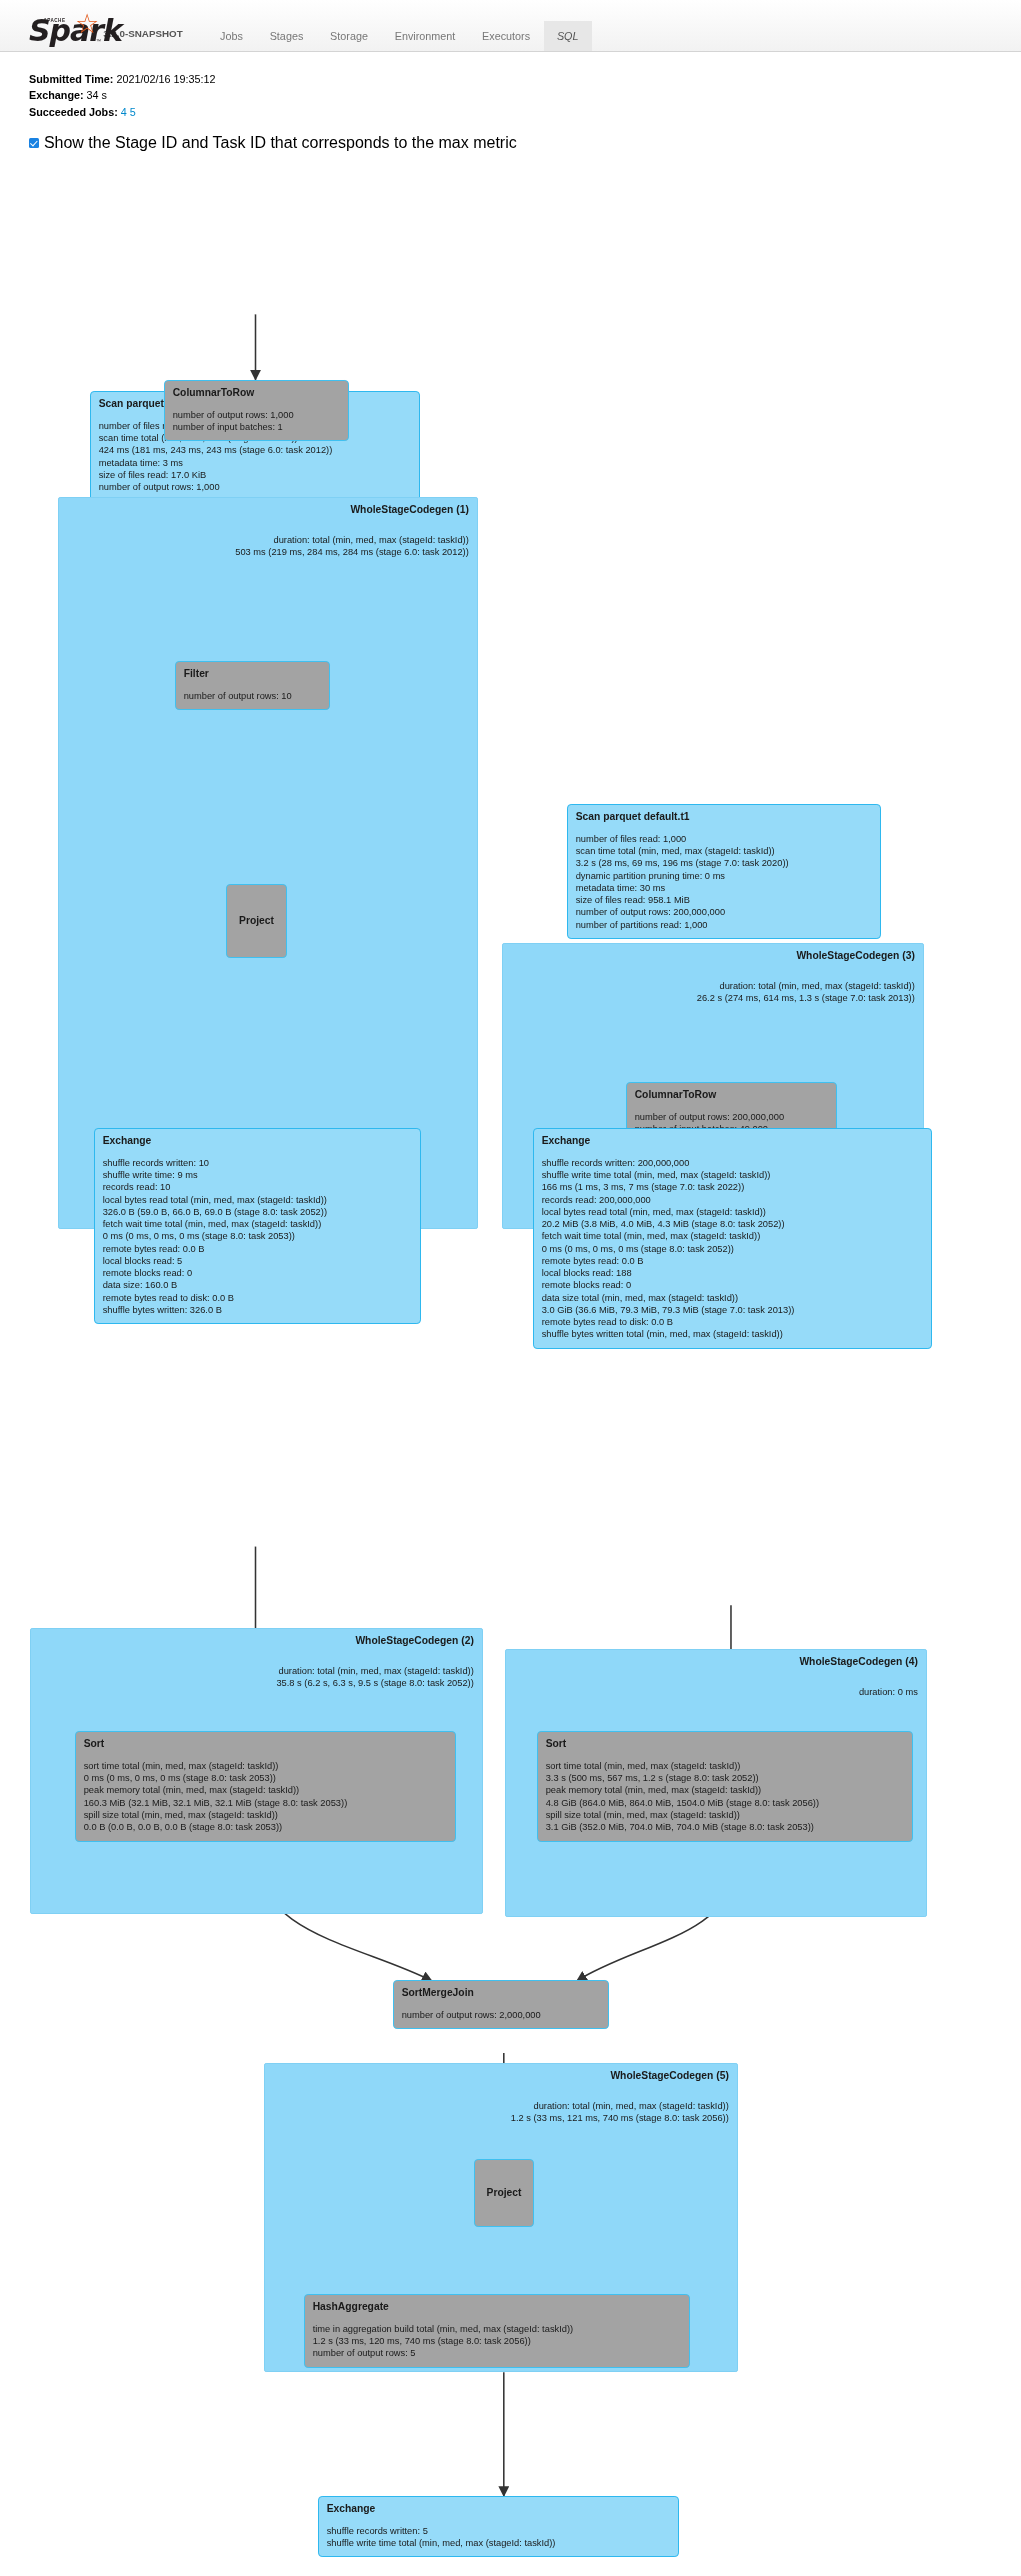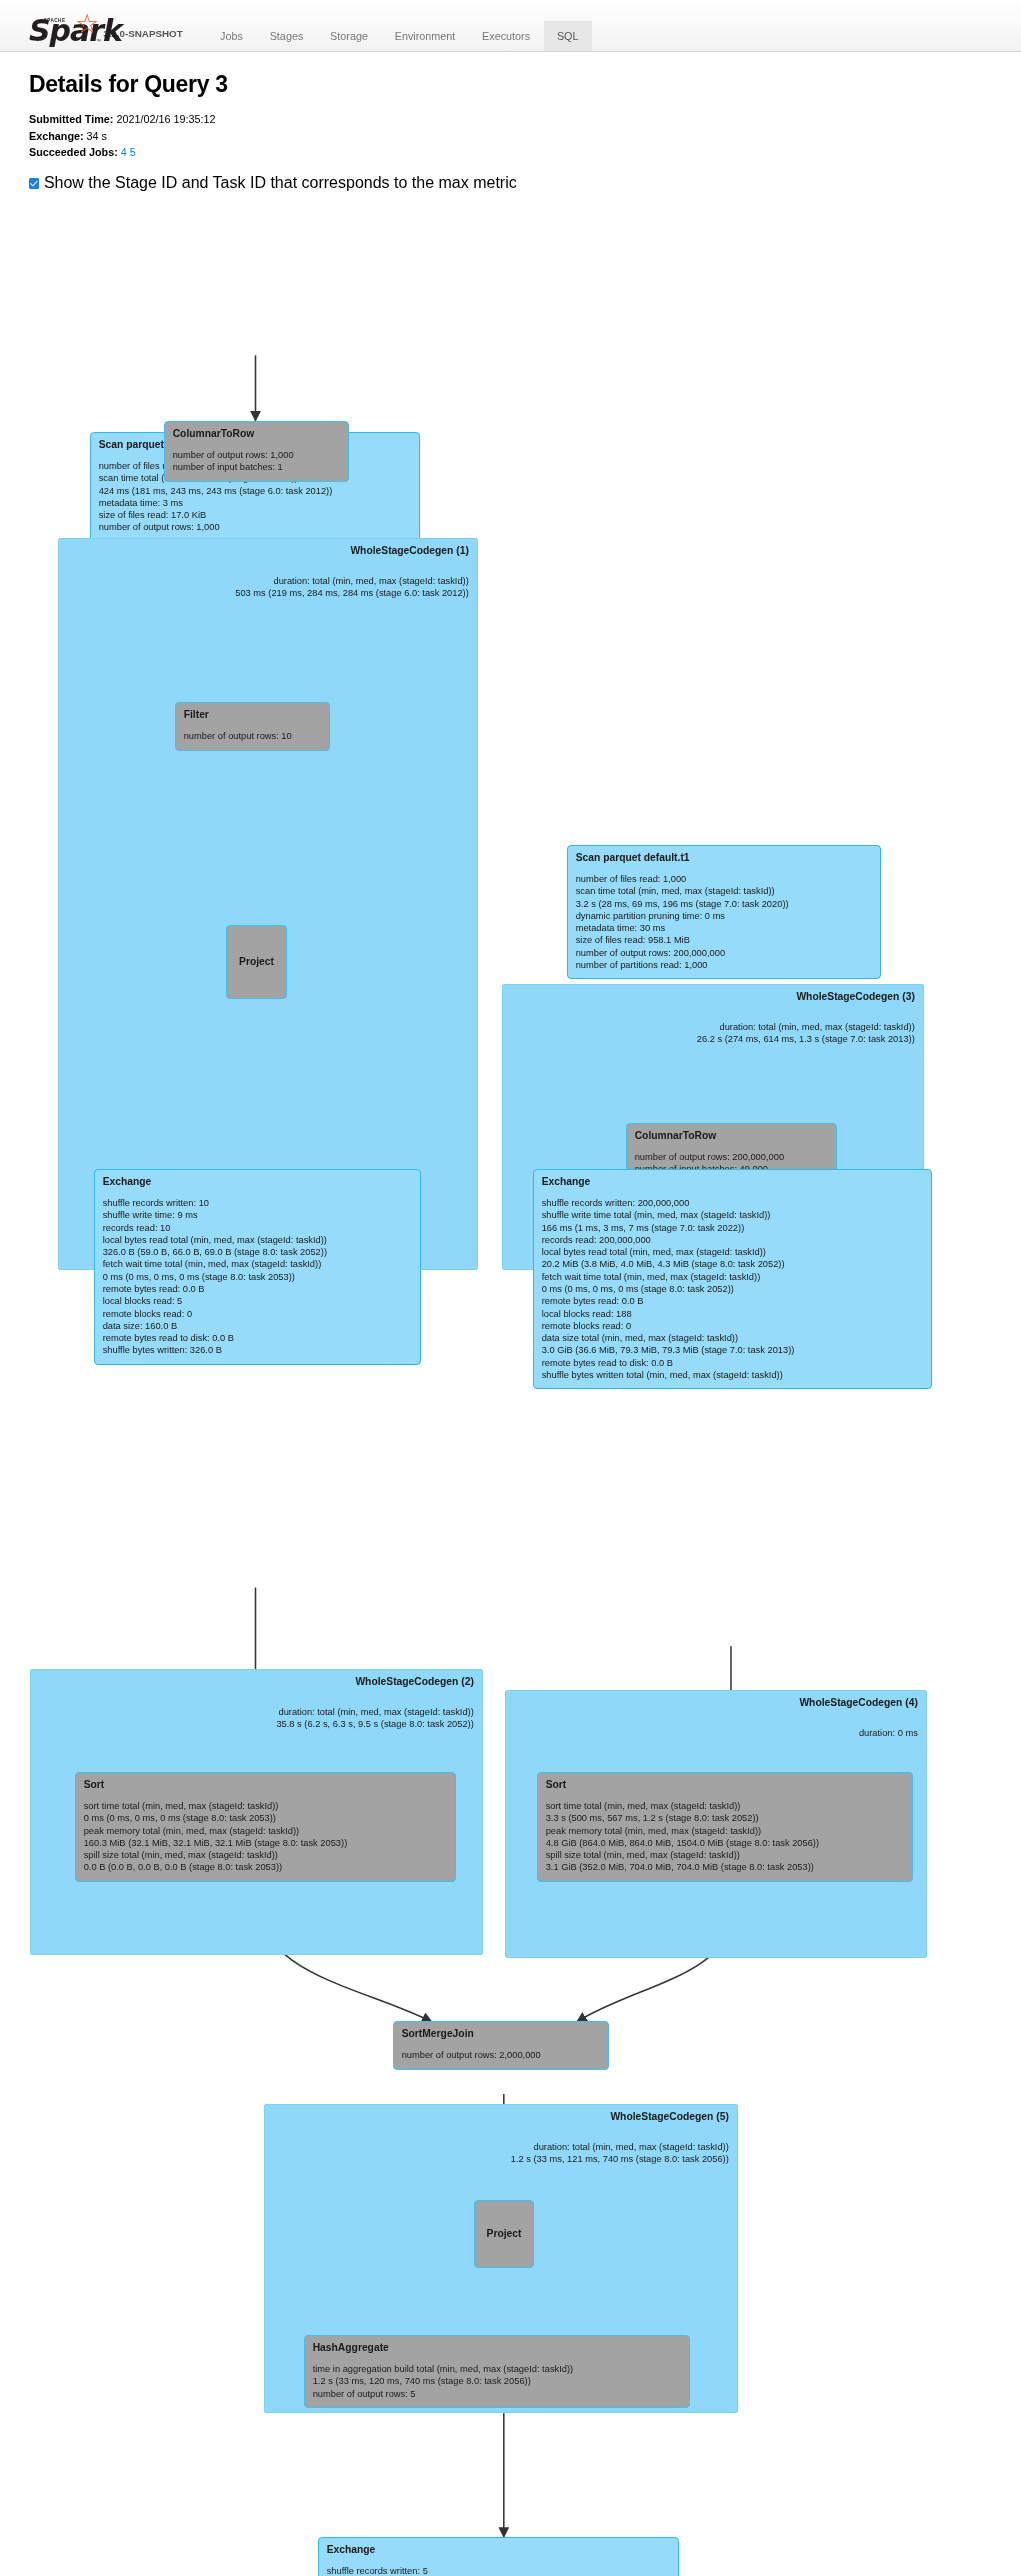--- a/index.html
+++ b/index.html
@@ -53,21 +53,21 @@
   .navtabs { display:flex; align-items:flex-end; margin-left: 24px; height: 100%; }
   .navtab {
     padding: 0 13.4px;
     height: 30px;
     line-height: 30px;
     font-size: 10.8px;
     color: #777;
     text-decoration: none;
     margin-bottom: 0;
   }
-  .navtab.active { background: #e7e7e7; color: #555; }
+  .navtab.active { background: #e7e7e7; color: #555; font-style: italic; }
 
   
   .page-head { padding: 18.5px 29px 0 29px; }
   .page-title {
     font-size: 23px; font-weight: 700; margin: 0 0 13.4px 0; letter-spacing: -0.3px;
   }
   .meta-line { font-size: 10.8px; line-height: 1.55; margin: 0; }
   .meta-line b { font-weight: 700; }
   .joblink { color: #0088cc; text-decoration: none; }
   .checkbox-row { margin-top: 13.4px; display: flex; align-items: center; gap: 4.6px; font-size: 16px; }
@@ -158,21 +158,20 @@
     <a class="navtab" href="#">Jobs</a>
     <a class="navtab" href="#">Stages</a>
     <a class="navtab" href="#">Storage</a>
     <a class="navtab" href="#">Environment</a>
     <a class="navtab" href="#">Executors</a>
     <a class="navtab active" href="#">SQL</a>
   </div>
 </div>
 
 <div class="page-head">
-  <h1 class="page-title">Details for Query 3</h1>
 
   <p class="meta-line">
     <b>Submitted Time:</b>
     <span>2021/02/16 19:35:12</span>
   </p>
   <p class="meta-line">
     <b>Exchange:</b>
     <span>34 s</span>
   </p>
   <p class="meta-line">

